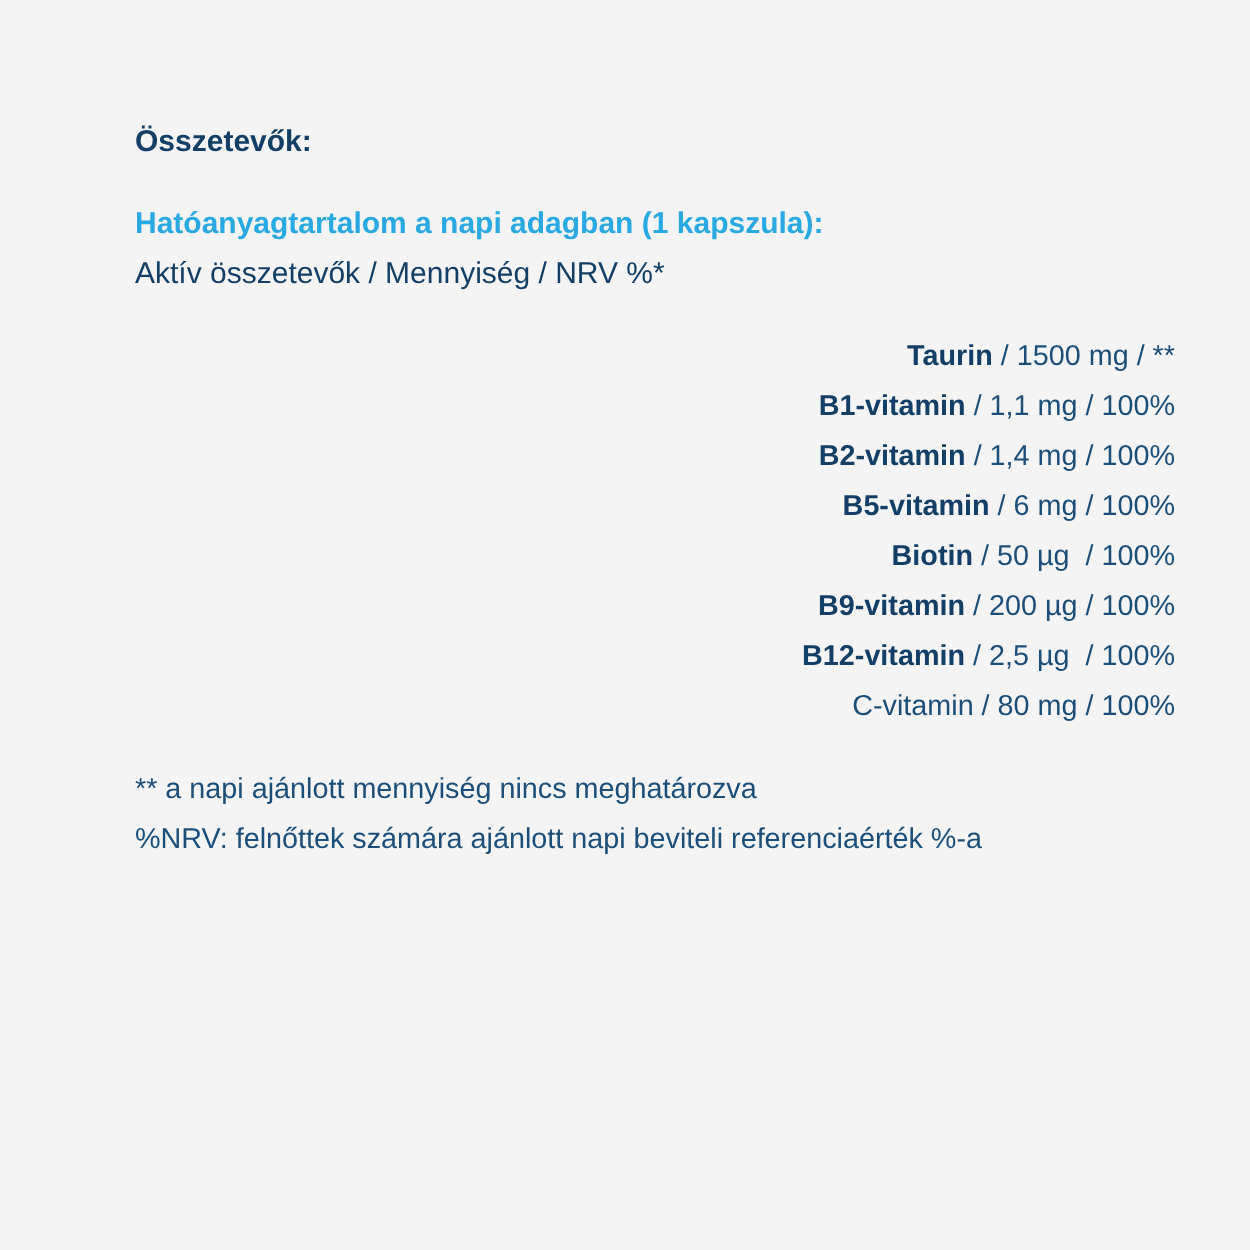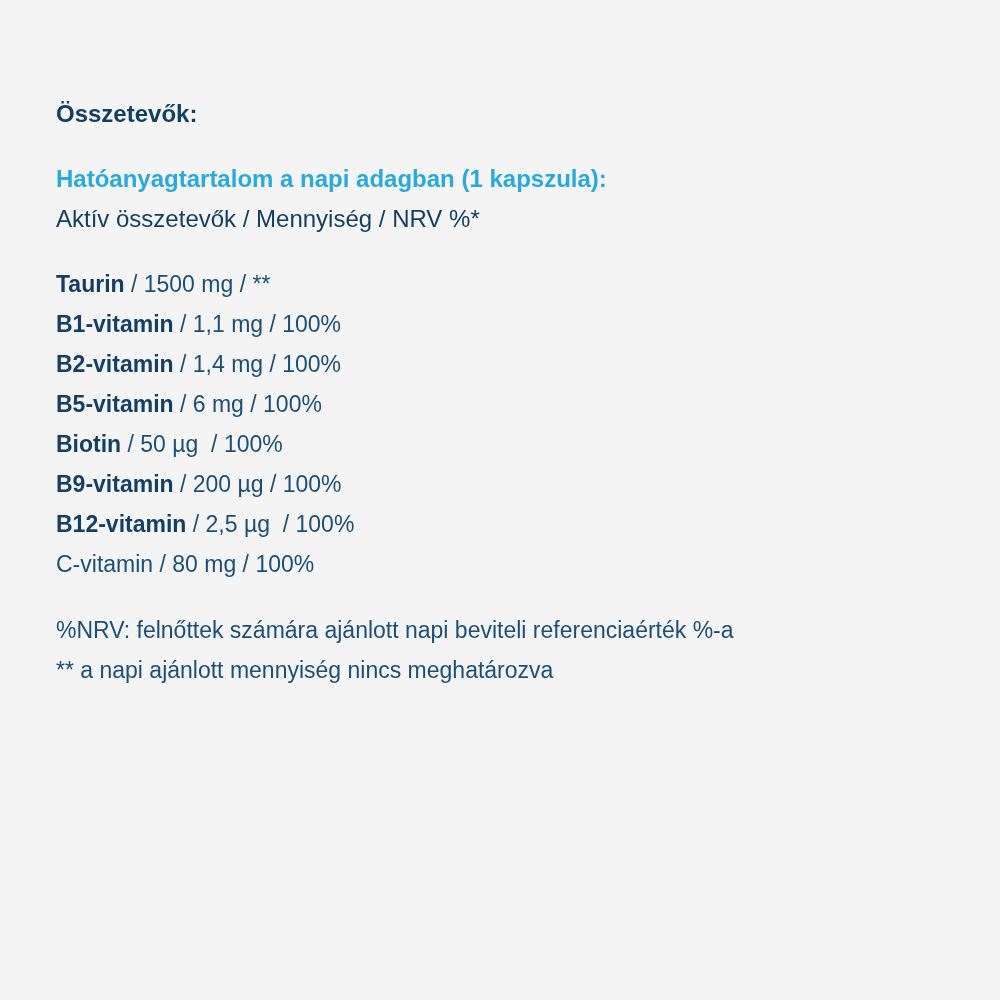--- a/index.html
+++ b/index.html
@@ -10,21 +10,21 @@
     width: 1000px;
     height: 1000px;
     background: #f4f4f5;
     font-family: "Liberation Sans", sans-serif;
     overflow: hidden;
   }
   .content {
     box-sizing: border-box;
     width: 1000px;
     height: 1000px;
-    padding: 94px 60px 0 56px;
+    padding: 94px 60px 0 108px;
   }
   .ingredients-title {
     margin: 0;
     font-size: 24px;
     line-height: 40px;
     font-weight: bold;
     color: #133f66;
   }
   .ingredients-body {
     margin: 4px 0 0 0;
@@ -49,20 +49,21 @@
     color: #133f66;
   }
   .actives-table {
     margin-top: 25px;
   }
   .active-row {
     font-size: 23px;
     line-height: 40px;
     color: #1b4e78;
     white-space: pre-wrap;
+    text-align: right;
   }
   .active-row .row-name {
     font-weight: bold;
     color: #133f66;
   }
   .active-row .row-name.normal-weight {
     font-weight: normal;
     color: #1b4e78;
   }
   .footnotes {
@@ -92,17 +93,17 @@
     <div class="active-row"><span class="row-name">B1-vitamin</span><span class="row-rest"> / 1,1 mg / 100%</span></div>
     <div class="active-row"><span class="row-name">B2-vitamin</span><span class="row-rest"> / 1,4 mg / 100%</span></div>
     <div class="active-row"><span class="row-name">B5-vitamin</span><span class="row-rest"> / 6 mg / 100%</span></div>
     <div class="active-row"><span class="row-name">Biotin</span><span class="row-rest"> / 50 µg  / 100%</span></div>
     <div class="active-row"><span class="row-name">B9-vitamin</span><span class="row-rest"> / 200 µg / 100%</span></div>
     <div class="active-row"><span class="row-name">B12-vitamin</span><span class="row-rest"> / 2,5 µg  / 100%</span></div>
     <div class="active-row"><span class="row-name normal-weight">C-vitamin</span><span class="row-rest"> / 80 mg / 100%</span></div>
   </div>
 
   <div class="footnotes">
+    <p class="footnote">** a napi ajánlott mennyiség nincs meghatározva</p>
     <p class="footnote">%NRV: felnőttek számára ajánlott napi beviteli referenciaérték %-a</p>
-    <p class="footnote">** a napi ajánlott mennyiség nincs meghatározva</p>
   </div>
 
 </div>
 
 </body></html>

